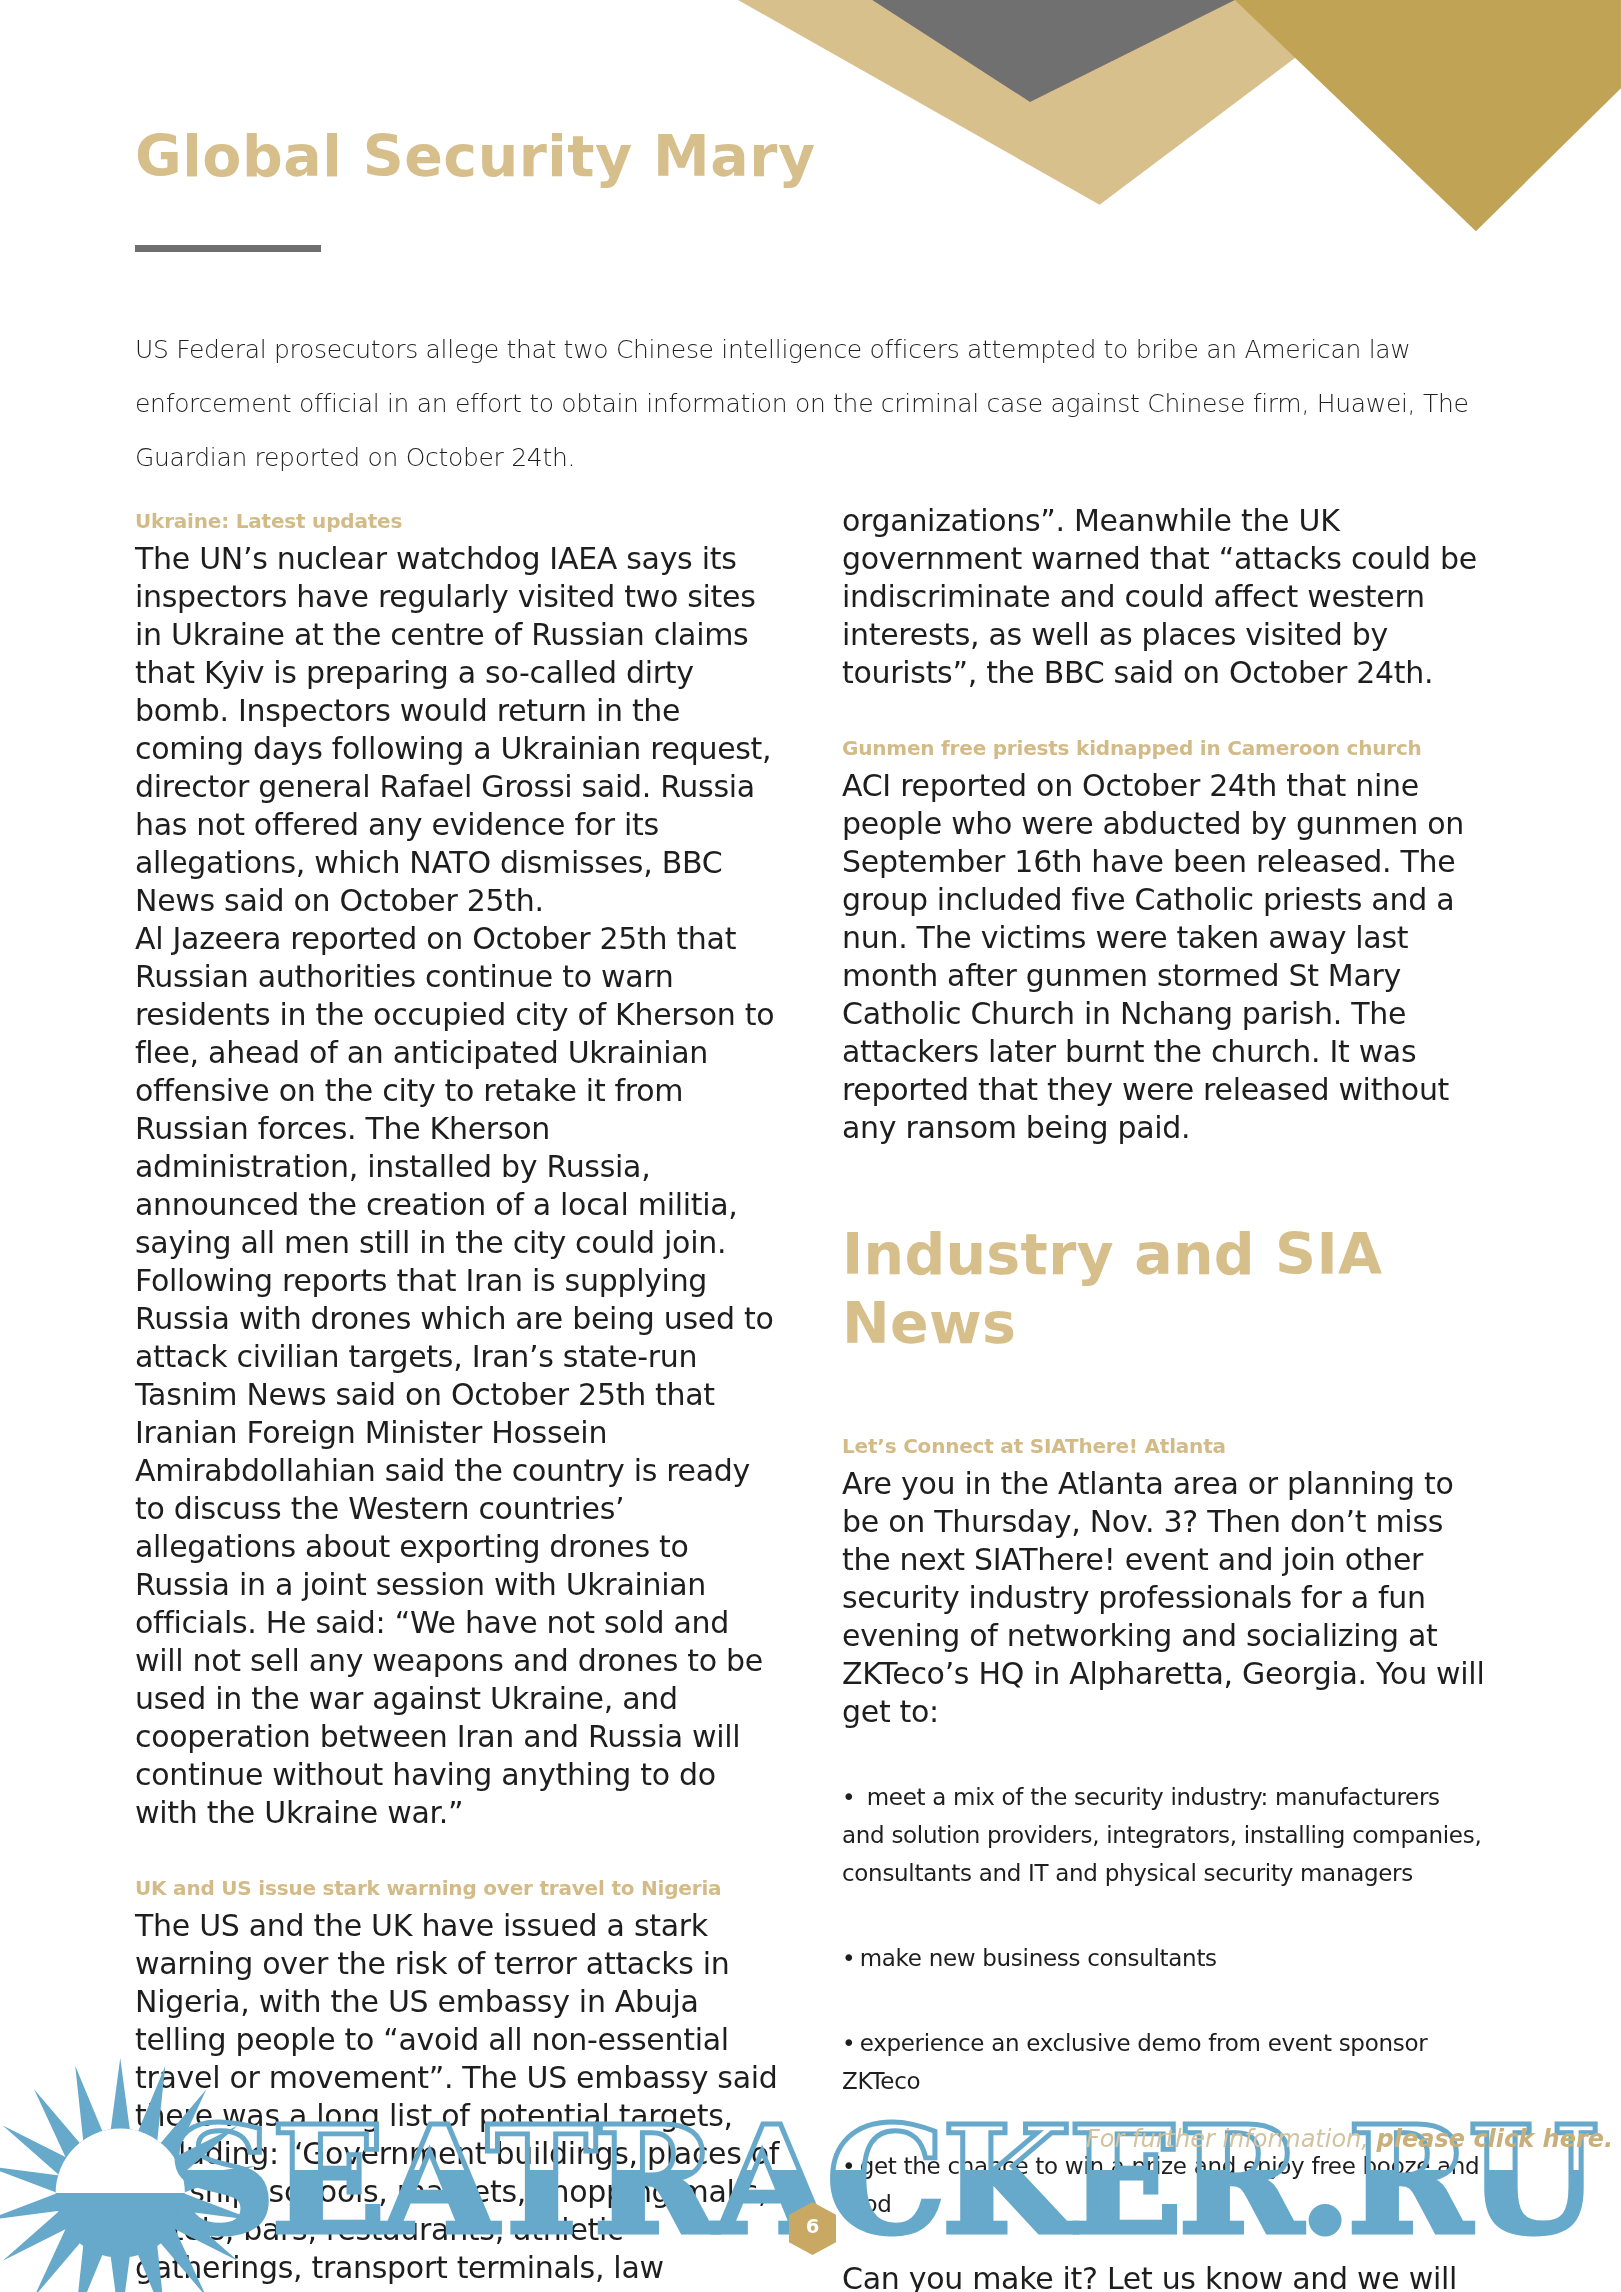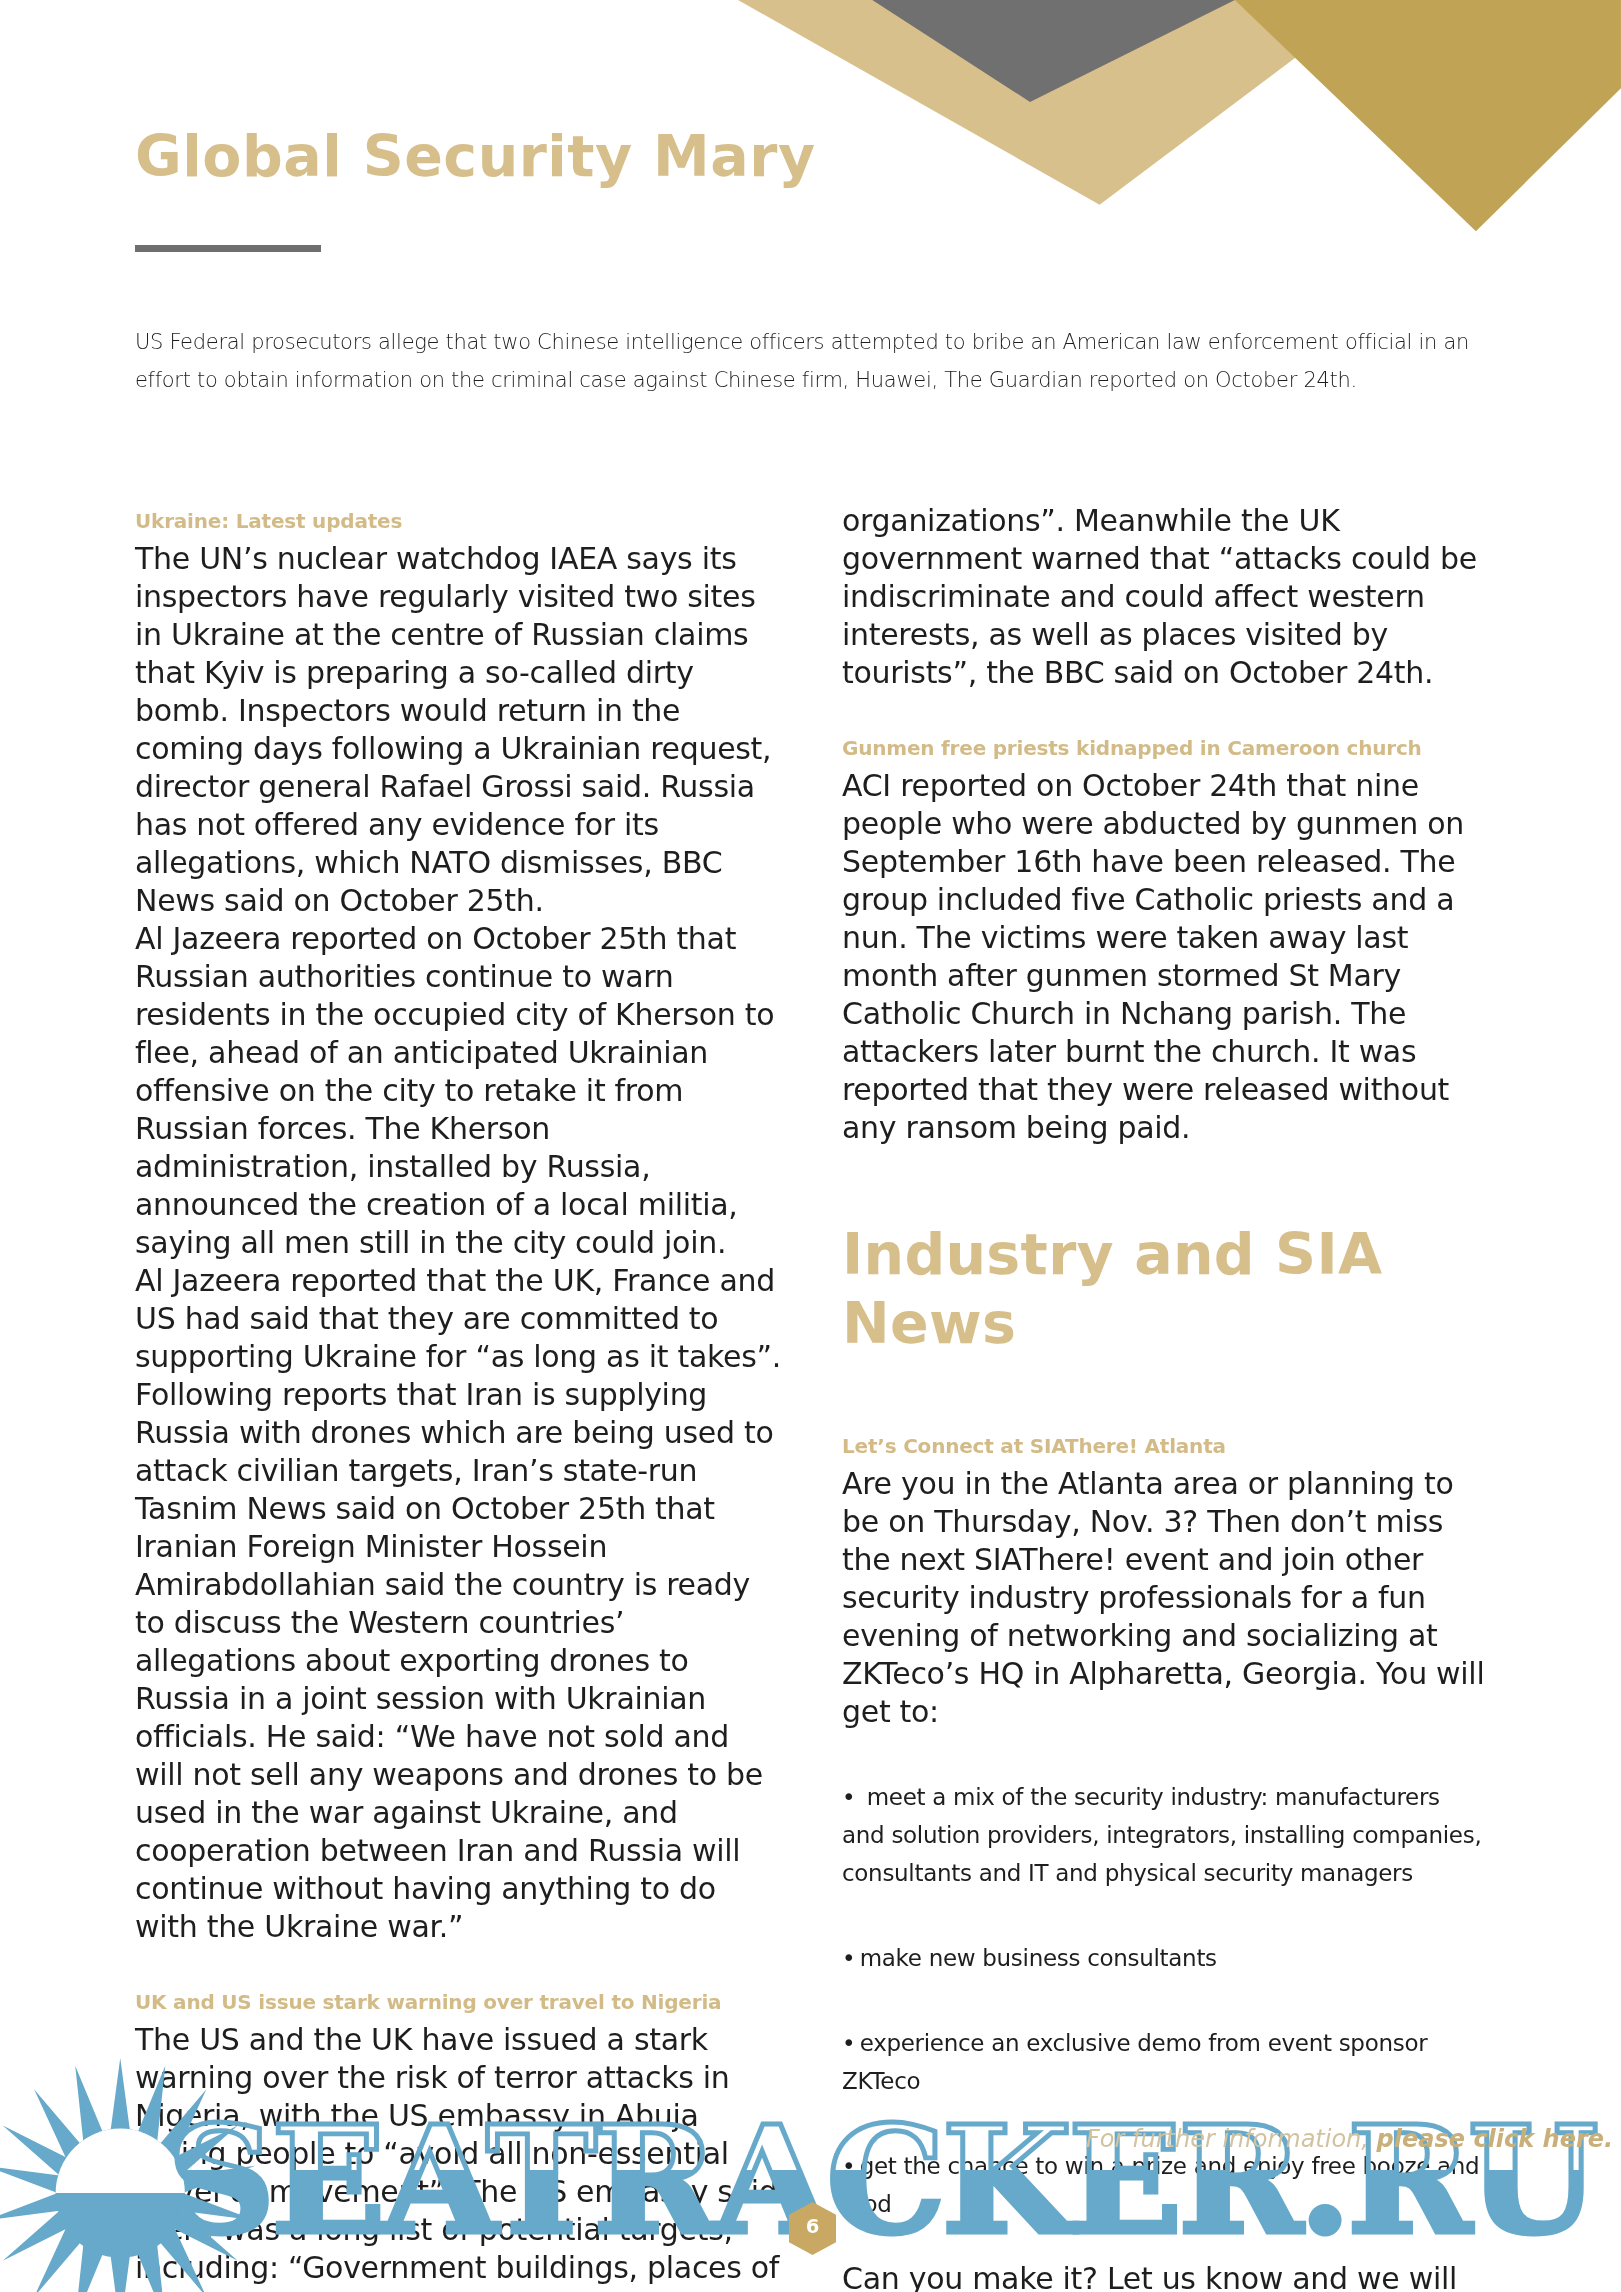--- a/index.html
+++ b/index.html
@@ -2,21 +2,21 @@
 <html><head>
 <meta charset="utf-8">
 <style>
   html, body { margin:0; padding:0; background:#ffffff; }
   body { width:1621px; height:2293px; position:relative; overflow:hidden;
          font-family:"DejaVu Sans", "Liberation Sans", sans-serif; color:#1a1a1a; }
   .deco { position:absolute; left:0; top:0; width:1621px; height:294px; z-index:0; }
   .page-title { position:absolute; left:135px; top:123px; margin:0; font-size:57px; font-weight:bold;
                 color:#d7bf8c; letter-spacing:0.5px; z-index:2; }
   .title-rule { position:absolute; left:135px; top:245px; width:186px; height:6.9px; background:#6f6f6f; z-index:2; }
-  .intro { position:absolute; left:135px; top:323px; width:1353px; margin:0; font-size:21px; line-height:38px;
+  .intro { position:absolute; left:135px; top:323px; width:1353px; margin:0; font-size:25px; line-height:54px;
            font-weight:300; color:#1e1e1e; z-index:2; letter-spacing:-0.3px; }
   .col { position:absolute; width:647px; z-index:2; }
   .col-left { left:135px; top:502px; }
   .col-right { left:842px; top:502px; }
   .sub-h { margin:0; font-size:20px; line-height:38px; font-weight:bold; color:#d3bb88; letter-spacing:-0.2px; }
   .body { margin:0; font-size:30px; line-height:38px; color:#1e1e1e; letter-spacing:-0.3px; }
   .spacer-1 { height:37px; }
   .section-title { margin:73px 0 0 0; font-size:57px; line-height:69px; font-weight:bold; color:#d7bf8c; letter-spacing:0.3px; }
   .after-title { height:69px; }
   .bullets { margin:37px 0 0 0; padding:0; list-style:none; }
@@ -48,21 +48,20 @@
 <h1 class="page-title">Global Security Mary</h1>
 <div class="title-rule"></div>
 
 <p class="intro">US Federal prosecutors allege that two Chinese intelligence officers attempted to bribe an American law enforcement official in an effort to obtain information on the criminal case against Chinese firm, Huawei, The Guardian reported on October 24th.</p>
 
 <div class="col col-left">
   <article>
     <h2 class="sub-h">Ukraine: Latest updates</h2>
     <p class="body">The UN’s nuclear watchdog IAEA says its inspectors have regularly visited two sites in Ukraine at the centre of Russian claims that Kyiv is preparing a so-called dirty bomb. Inspectors would return in the coming days following a Ukrainian request, director general Rafael Grossi said. Russia has not offered any evidence for its allegations, which NATO dismisses, BBC News said on October 25th.</p>
     <p class="body">Al Jazeera reported on October 25th that Russian authorities continue to warn residents in the occupied city of Kherson to flee, ahead of an anticipated Ukrainian offensive on the city to retake it from Russian forces. The Kherson administration, installed by Russia, announced the creation of a local militia, saying all men still in the city could join.</p>
-    <p class="body">Al Jazeera reported that the UK, France and US had said that they are committed to supporting Ukraine for “as long as it takes”.</p>
     <p class="body">Following reports that Iran is supplying Russia with drones which are being used to attack civilian targets, Iran’s state-run Tasnim News said on October 25th that Iranian Foreign Minister Hossein Amirabdollahian said the country is ready to discuss the Western countries’ allegations about exporting drones to Russia in a joint session with Ukrainian officials. He said: “We have not sold and will not sell any weapons and drones to be used in the war against Ukraine, and cooperation between Iran and Russia will continue without having anything to do with the Ukraine war.”</p>
   </article>
   <div class="spacer-1"></div>
   <article>
     <h2 class="sub-h">UK and US issue stark warning over travel to Nigeria</h2>
     <p class="body">The US and the UK have issued a stark warning over the risk of terror attacks in Nigeria, with the US embassy in Abuja telling people to “avoid all non-essential travel or movement”. The US embassy said there was a long list of potential targets, including: “Government buildings, places of worship, schools, markets, shopping malls, hotels, bars, restaurants, athletic gatherings, transport terminals, law enforcement facilities, and international</p>
   </article>
 </div>
 
 <div class="col col-right">

